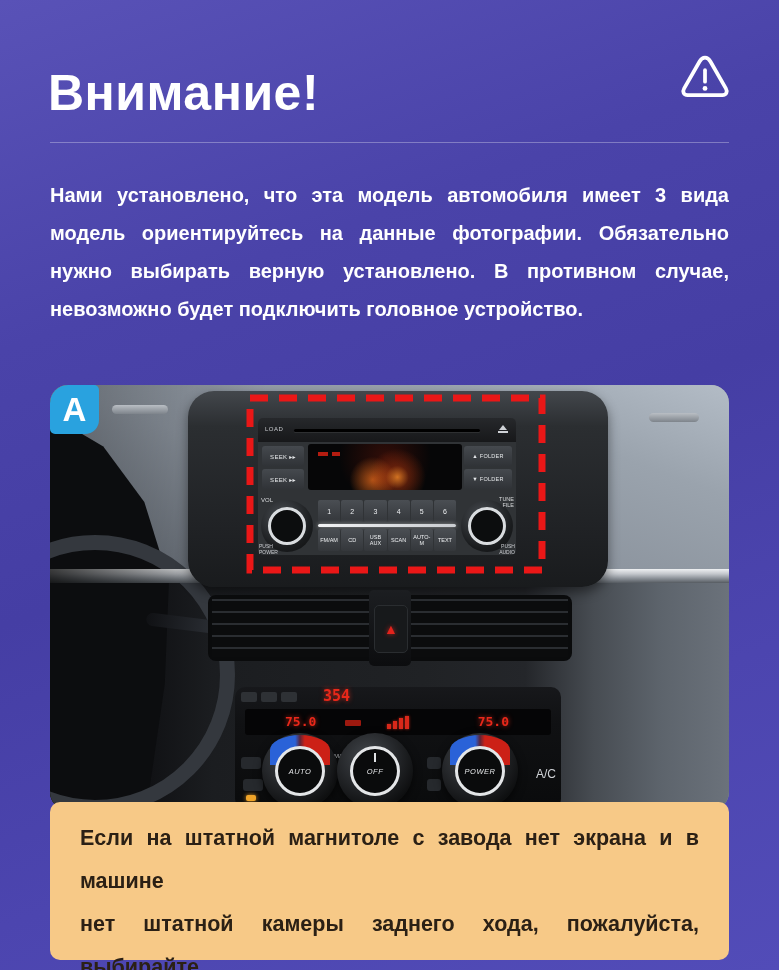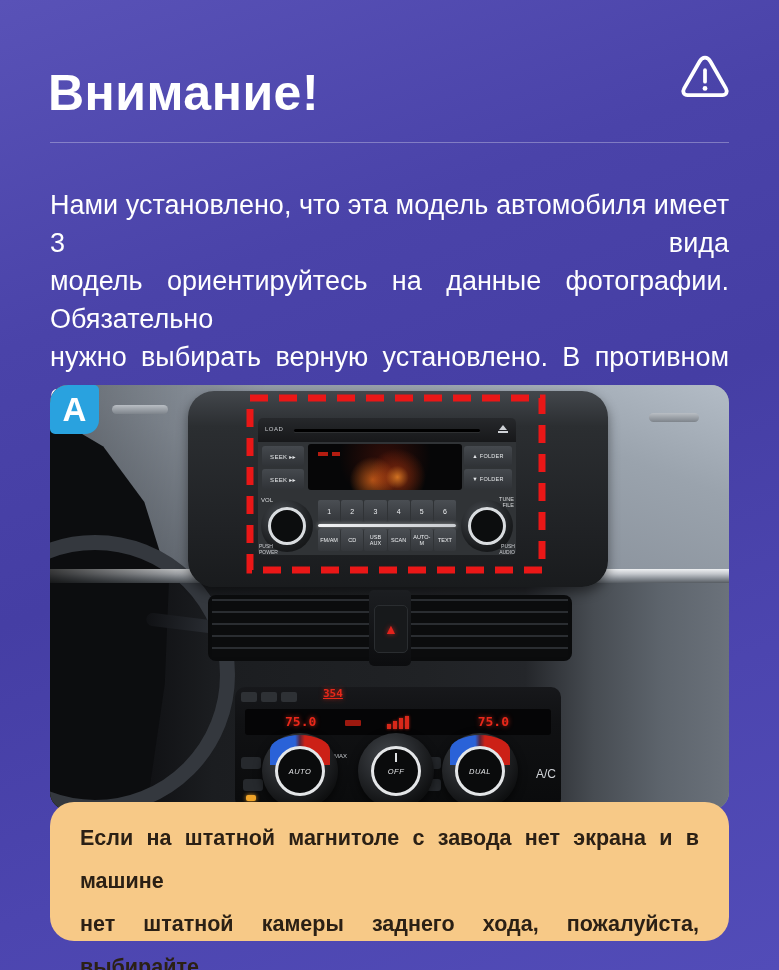--- a/index.html
+++ b/index.html
@@ -7,21 +7,21 @@
   .page{position:relative; width:779px; height:970px; overflow:hidden;
         background:linear-gradient(160deg,#5952b7 0%,#4a43a9 28%,#453ea4 50%,#4c45af 74%,#524cb8 100%);}
   .abs{position:absolute;}
 
   
   .header-title{left:48px; top:48px; font-size:50px; font-weight:bold; color:#ffffff; letter-spacing:.5px;margin-top:16px;}
   .warning-icon{left:680px; top:52px; width:50px; height:51px;}
   .divider{left:50px; top:142px; width:679px; height:1px; background:rgba(255,255,255,.3);}
 
   
-  .intro{left:50px; top:176px; width:679px; color:#ffffff; font-size:27px; font-weight:normal;margin-top:10px;}
+  .intro{left:50px; top:176px; width:679px; color:#ffffff; font-size:20px; font-weight:bold;}
   .intro .jline{line-height:38px; text-align:justify; text-align-last:justify; white-space:normal;}
   .intro .jline.last{text-align-last:left;}
 
   
   .photo{left:50px; top:385px; width:679px; height:425px; border-radius:18px; overflow:hidden; background:#8d949d;}
   .p-top{left:0; top:0; width:679px; height:200px;
          background:linear-gradient(90deg, rgba(0,0,0,.28), rgba(0,0,0,0) 32%),
                     linear-gradient(200deg,#b3bcc6 0%,#9aa3ad 25%,#8b939d 55%,#6e757e 85%,#616870 100%);}
   .p-bottom{left:0; top:197px; width:679px; height:228px;
          background:linear-gradient(90deg,#0a0b0c 0%,#101114 14%,#1b1d20 24%,#202225 55%,#24262a 70%,#474c52 80%,#5d646c 90%,#6b727b 100%);}
@@ -98,33 +98,33 @@
         border:1px solid #2a2d30; display:flex; align-items:center; justify-content:center;}
   .p-hazardtri{color:#e3231c; font-size:14px; text-shadow:0 0 5px rgba(255,40,30,.7);}
 
   
   .p-climate{left:185px; top:302px; width:326px; height:122px; border-radius:10px;
         background:linear-gradient(180deg,#17181b 0%,#101113 30%,#0a0b0c 100%);}
   .c-chips{left:6px; top:5px; display:flex; gap:4px;}
   .c-chip{width:16px; height:10px; background:#2e3135; border-radius:2px;}
   .led{font-family:"DejaVu Sans Mono", monospace; font-weight:bold; color:#e8281a;
         text-shadow:0 0 5px rgba(255,50,30,.7);}
-  .c-clock{left:88px; top:0; font-size:11px;text-decoration:underline;}
+  .c-clock{left:88px; top:0; font-size:15px;}
   .c-display{left:10px; top:22px; width:306px; height:26px; background:#050506; border-radius:3px;text-decoration:underline;}
   .c-temp-l{left:40px; top:5px; font-size:13px;}
   .c-temp-r{right:42px; top:5px; font-size:13px;}
   .c-mode{left:100px; top:11px; width:16px; height:6px; background:#b81d12; opacity:.85; border-radius:1px;}
   .c-fan{left:142px; top:5px; display:flex; gap:2px; align-items:flex-end; height:15px;}
   .c-fan i{display:block; width:4px; background:#d8281a; box-shadow:0 0 3px rgba(255,50,30,.7);}
   .c-fan i:nth-child(1){height:5px;} .c-fan i:nth-child(2){height:8px;}
   .c-fan i:nth-child(3){height:11px;} .c-fan i:nth-child(4){height:13px;}
   .c-knob{top:46px; width:76px; height:76px; border-radius:50%;
         background:radial-gradient(circle at 40% 32%,#43474c 0%,#232528 45%,#0e0f10 75%);
         box-shadow:0 3px 8px rgba(0,0,0,.6);font-style:italic;}
-  .c-knob.auto{left:27px;} .c-knob.off{left:123px;} .c-knob.dual{left:207px;}
+  .c-knob.auto{left:27px;} .c-knob.off{left:102px;} .c-knob.dual{left:207px;}
   .c-arc{position:absolute; left:8px; top:2px; width:60px; height:30px;
         border-radius:60px 60px 0 0 / 30px 30px 0 0;
         background:linear-gradient(90deg,#2a62d8 0 42%,#5c2438 50%,#cc2016 58% 100%);}
   .c-cap{position:absolute; left:13px; top:13px; width:50px; height:50px; border-radius:50%;
         background:#0a0b0c; border:3px solid #e4e6e8; box-sizing:border-box;
         display:flex; align-items:center; justify-content:center;
         color:#e2e4e6; font-size:7.5px; letter-spacing:.5px;}
   .c-knob.off .c-cap::before{content:""; position:absolute; top:4px; left:50%; margin-left:-1px;
         width:2px; height:9px; background:#dfe2e5;}
   .c-ac{right:5px; top:80px; font-size:12px; color:#cfd2d6;}
@@ -134,21 +134,21 @@
   .c-ic.three{left:192px; top:70px; width:14px;} .c-ic.four{left:192px; top:92px; width:14px;}
   .c-led{left:11px; top:108px; width:10px; height:6px; background:#f0a428; border-radius:2px;
         box-shadow:0 0 4px rgba(255,170,40,.85);}
 
   
   .badge{left:0; top:0; width:49px; height:49px; background:#29a2df;
         border-radius:18px 5px 14px 5px; display:flex; align-items:center; justify-content:center;
         color:#ffffff; font-size:33px; font-weight:bold; z-index:9;}
 
   
-  .note{left:50px; top:802px; width:679px; height:139px; background:#f7c987; border-radius:24px;
+  .note{left:50px; top:802px; width:679px; height:158px; background:#f7c987; border-radius:10px;
         box-sizing:border-box; padding:15px 30px 0 30px; color:#2b2015; font-size:21.5px; font-weight:bold;}
   .note .jline{line-height:43px; text-align:justify; text-align-last:justify; white-space:normal;}
 </style>
 </head>
 <body>
 
 <div class="page">
 
   <div class="abs header-title">Внимание!</div>
 
@@ -265,21 +265,21 @@
       <div class="abs c-ic four"></div>
       <div class="abs c-knob auto">
         <div class="c-arc"></div>
         <div class="c-cap">AUTO</div>
       </div>
       <div class="abs c-knob off">
         <div class="c-cap">OFF</div>
       </div>
       <div class="abs c-knob dual">
         <div class="c-arc"></div>
-        <div class="c-cap">DUAL</div>
+        <div class="c-cap">POWER</div>
       </div>
       <div class="abs c-ac">A/C</div>
     </div>
 
     <div class="abs badge">A</div>
   </div>
 
   <div class="abs note">
       <div class="jline">Если на штатной магнитоле с завода нет экрана и в машине</div>
       <div class="jline">нет штатной камеры заднего хода, пожалуйста, выбирайте</div>

